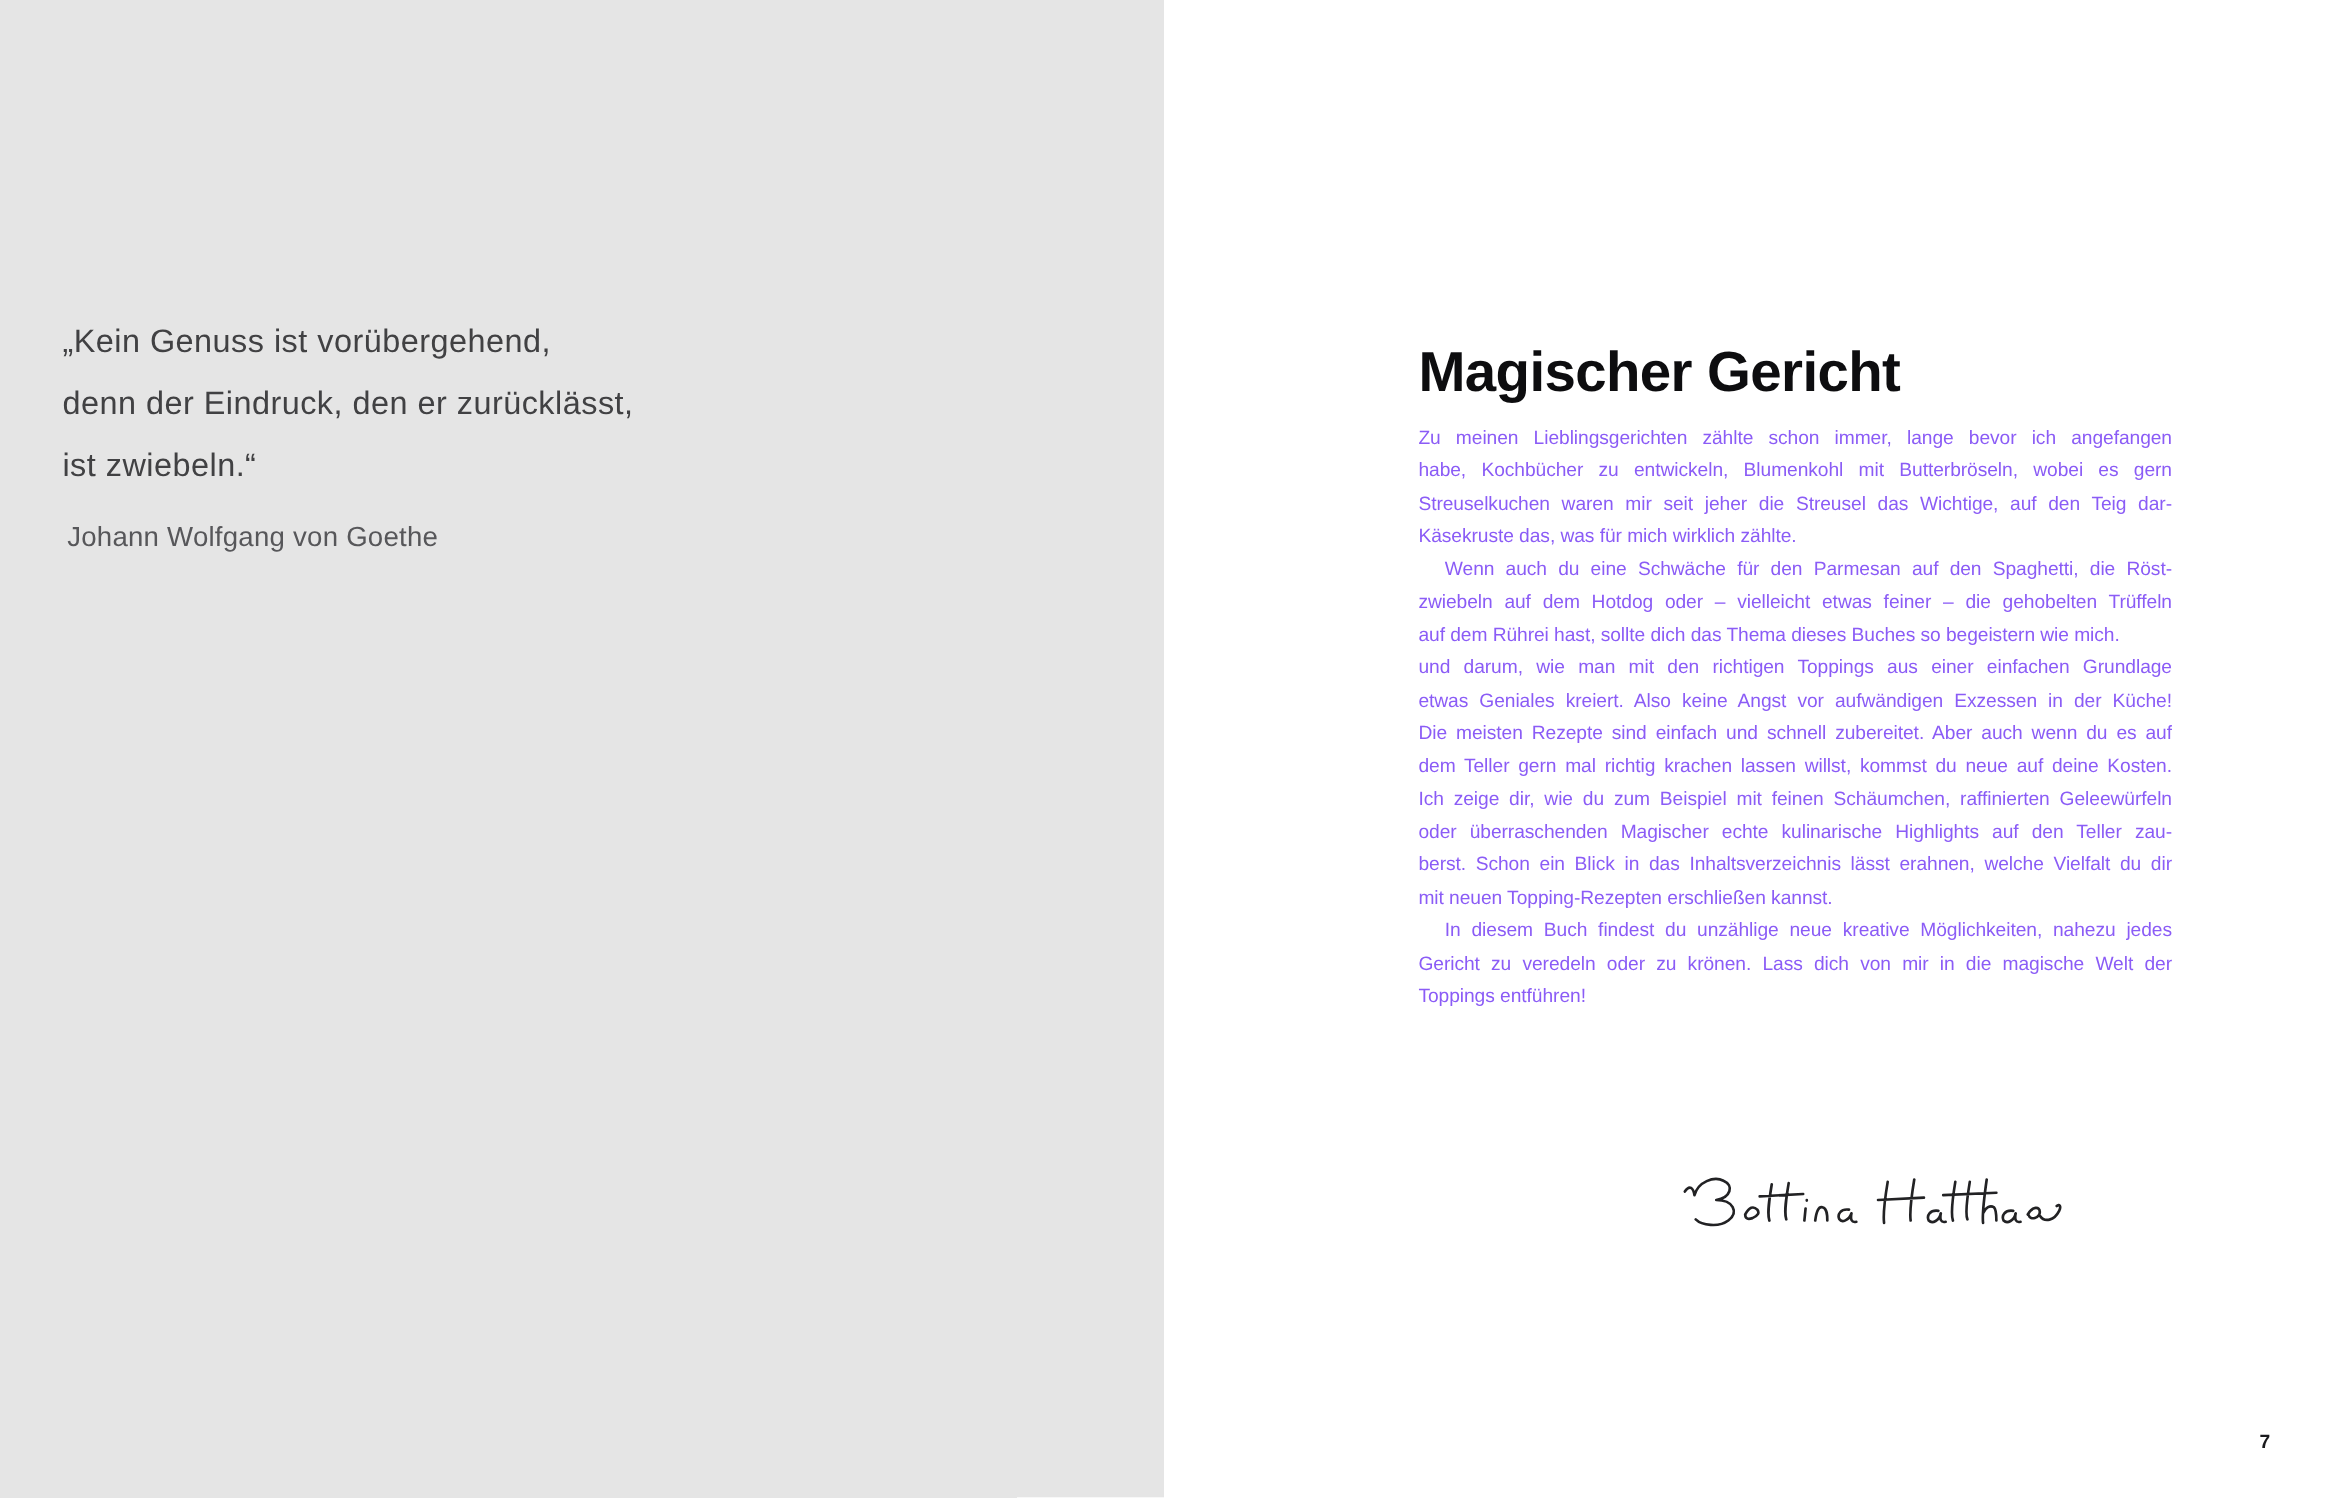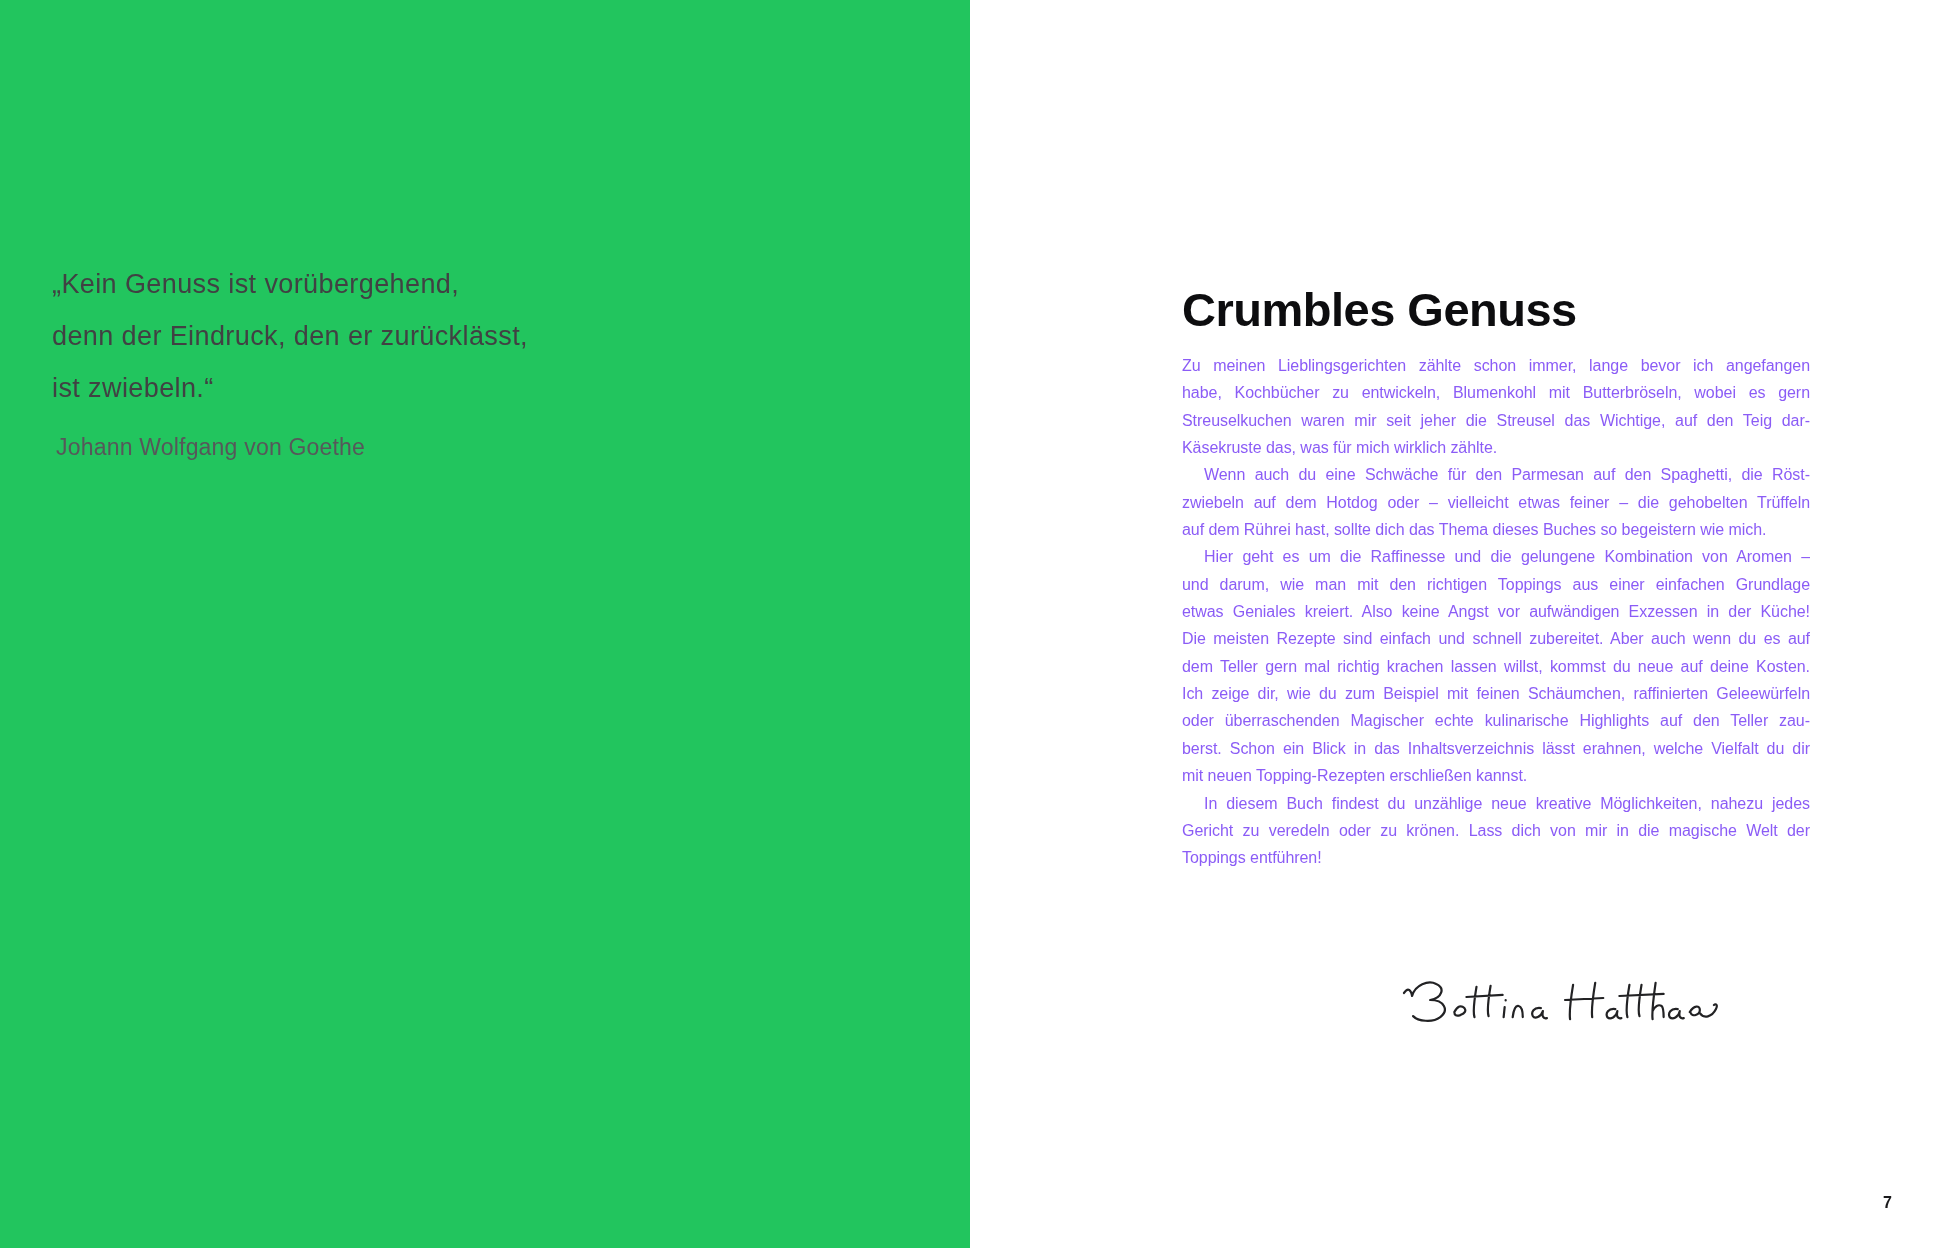--- a/index.html
+++ b/index.html
@@ -12,21 +12,21 @@
   .spread {
     position: relative;
     width: 1940px; height: 1248px;
     background: #ffffff;
   }
   
   .page-left {
     position: absolute;
     left: 0; top: 0;
     width: 970px; height: 1248px;
-    background: #22c55e;
+    background: #e5e5e5;
   }
   .quote-block {
     position: absolute;
     left: 52px; top: 258px;
     width: 760px;
     color: #414143;
     font-size: 27px;
     font-weight: 400;
     letter-spacing: 0.4px;
     line-height: 52px;
@@ -100,36 +100,35 @@
   <div class="page-left">
     <div class="quote-block">
       <div class="quote-line">„Kein Genuss ist vorübergehend,</div>
       <div class="quote-line">denn der Eindruck, den er zurücklässt,</div>
       <div class="quote-line">ist zwiebeln.“</div>
     </div>
     <div class="quote-attribution">Johann Wolfgang von Goethe</div>
   </div>
 
   <div class="page-right">
-    <h1 class="page-title">Crumbles Genuss</h1>
+    <h1 class="page-title">Magischer Gericht</h1>
 
     <div class="body-text">
       <div class="para">
         <div class="line fill">Zu meinen Lieblingsgerichten zählte schon immer, lange bevor ich angefangen</div>
         <div class="line fill">habe, Kochbücher zu entwickeln, Blumenkohl mit Butterbröseln, wobei es gern</div>
         <div class="line fill">Streuselkuchen waren mir seit jeher die Streusel das Wichtige, auf den Teig dar-</div>
         <div class="line last">Käsekruste das, was für mich wirklich zählte.</div>
       </div>
       <div class="para">
         <div class="line fill indent">Wenn auch du eine Schwäche für den Parmesan auf den Spaghetti, die Röst-</div>
         <div class="line fill">zwiebeln auf dem Hotdog oder – vielleicht etwas feiner – die gehobelten Trüffeln</div>
         <div class="line last">auf dem Rührei hast, sollte dich das Thema dieses Buches so begeistern wie mich.</div>
       </div>
       <div class="para">
-        <div class="line fill indent">Hier geht es um die Raffinesse und die gelungene Kombination von Aromen –</div>
         <div class="line fill">und darum, wie man mit den richtigen Toppings aus einer einfachen Grundlage</div>
         <div class="line fill">etwas Geniales kreiert. Also keine Angst vor aufwändigen Exzessen in der Küche!</div>
         <div class="line fill">Die meisten Rezepte sind einfach und schnell zubereitet. Aber auch wenn du es auf</div>
         <div class="line fill">dem Teller gern mal richtig krachen lassen willst, kommst du neue auf deine Kosten.</div>
         <div class="line fill">Ich zeige dir, wie du zum Beispiel mit feinen Schäumchen, raffinierten Geleewürfeln</div>
         <div class="line fill">oder überraschenden Magischer echte kulinarische Highlights auf den Teller zau-</div>
         <div class="line fill">berst. Schon ein Blick in das Inhaltsverzeichnis lässt erahnen, welche Vielfalt du dir</div>
         <div class="line last">mit neuen Topping-Rezepten erschließen kannst.</div>
       </div>
       <div class="para">

